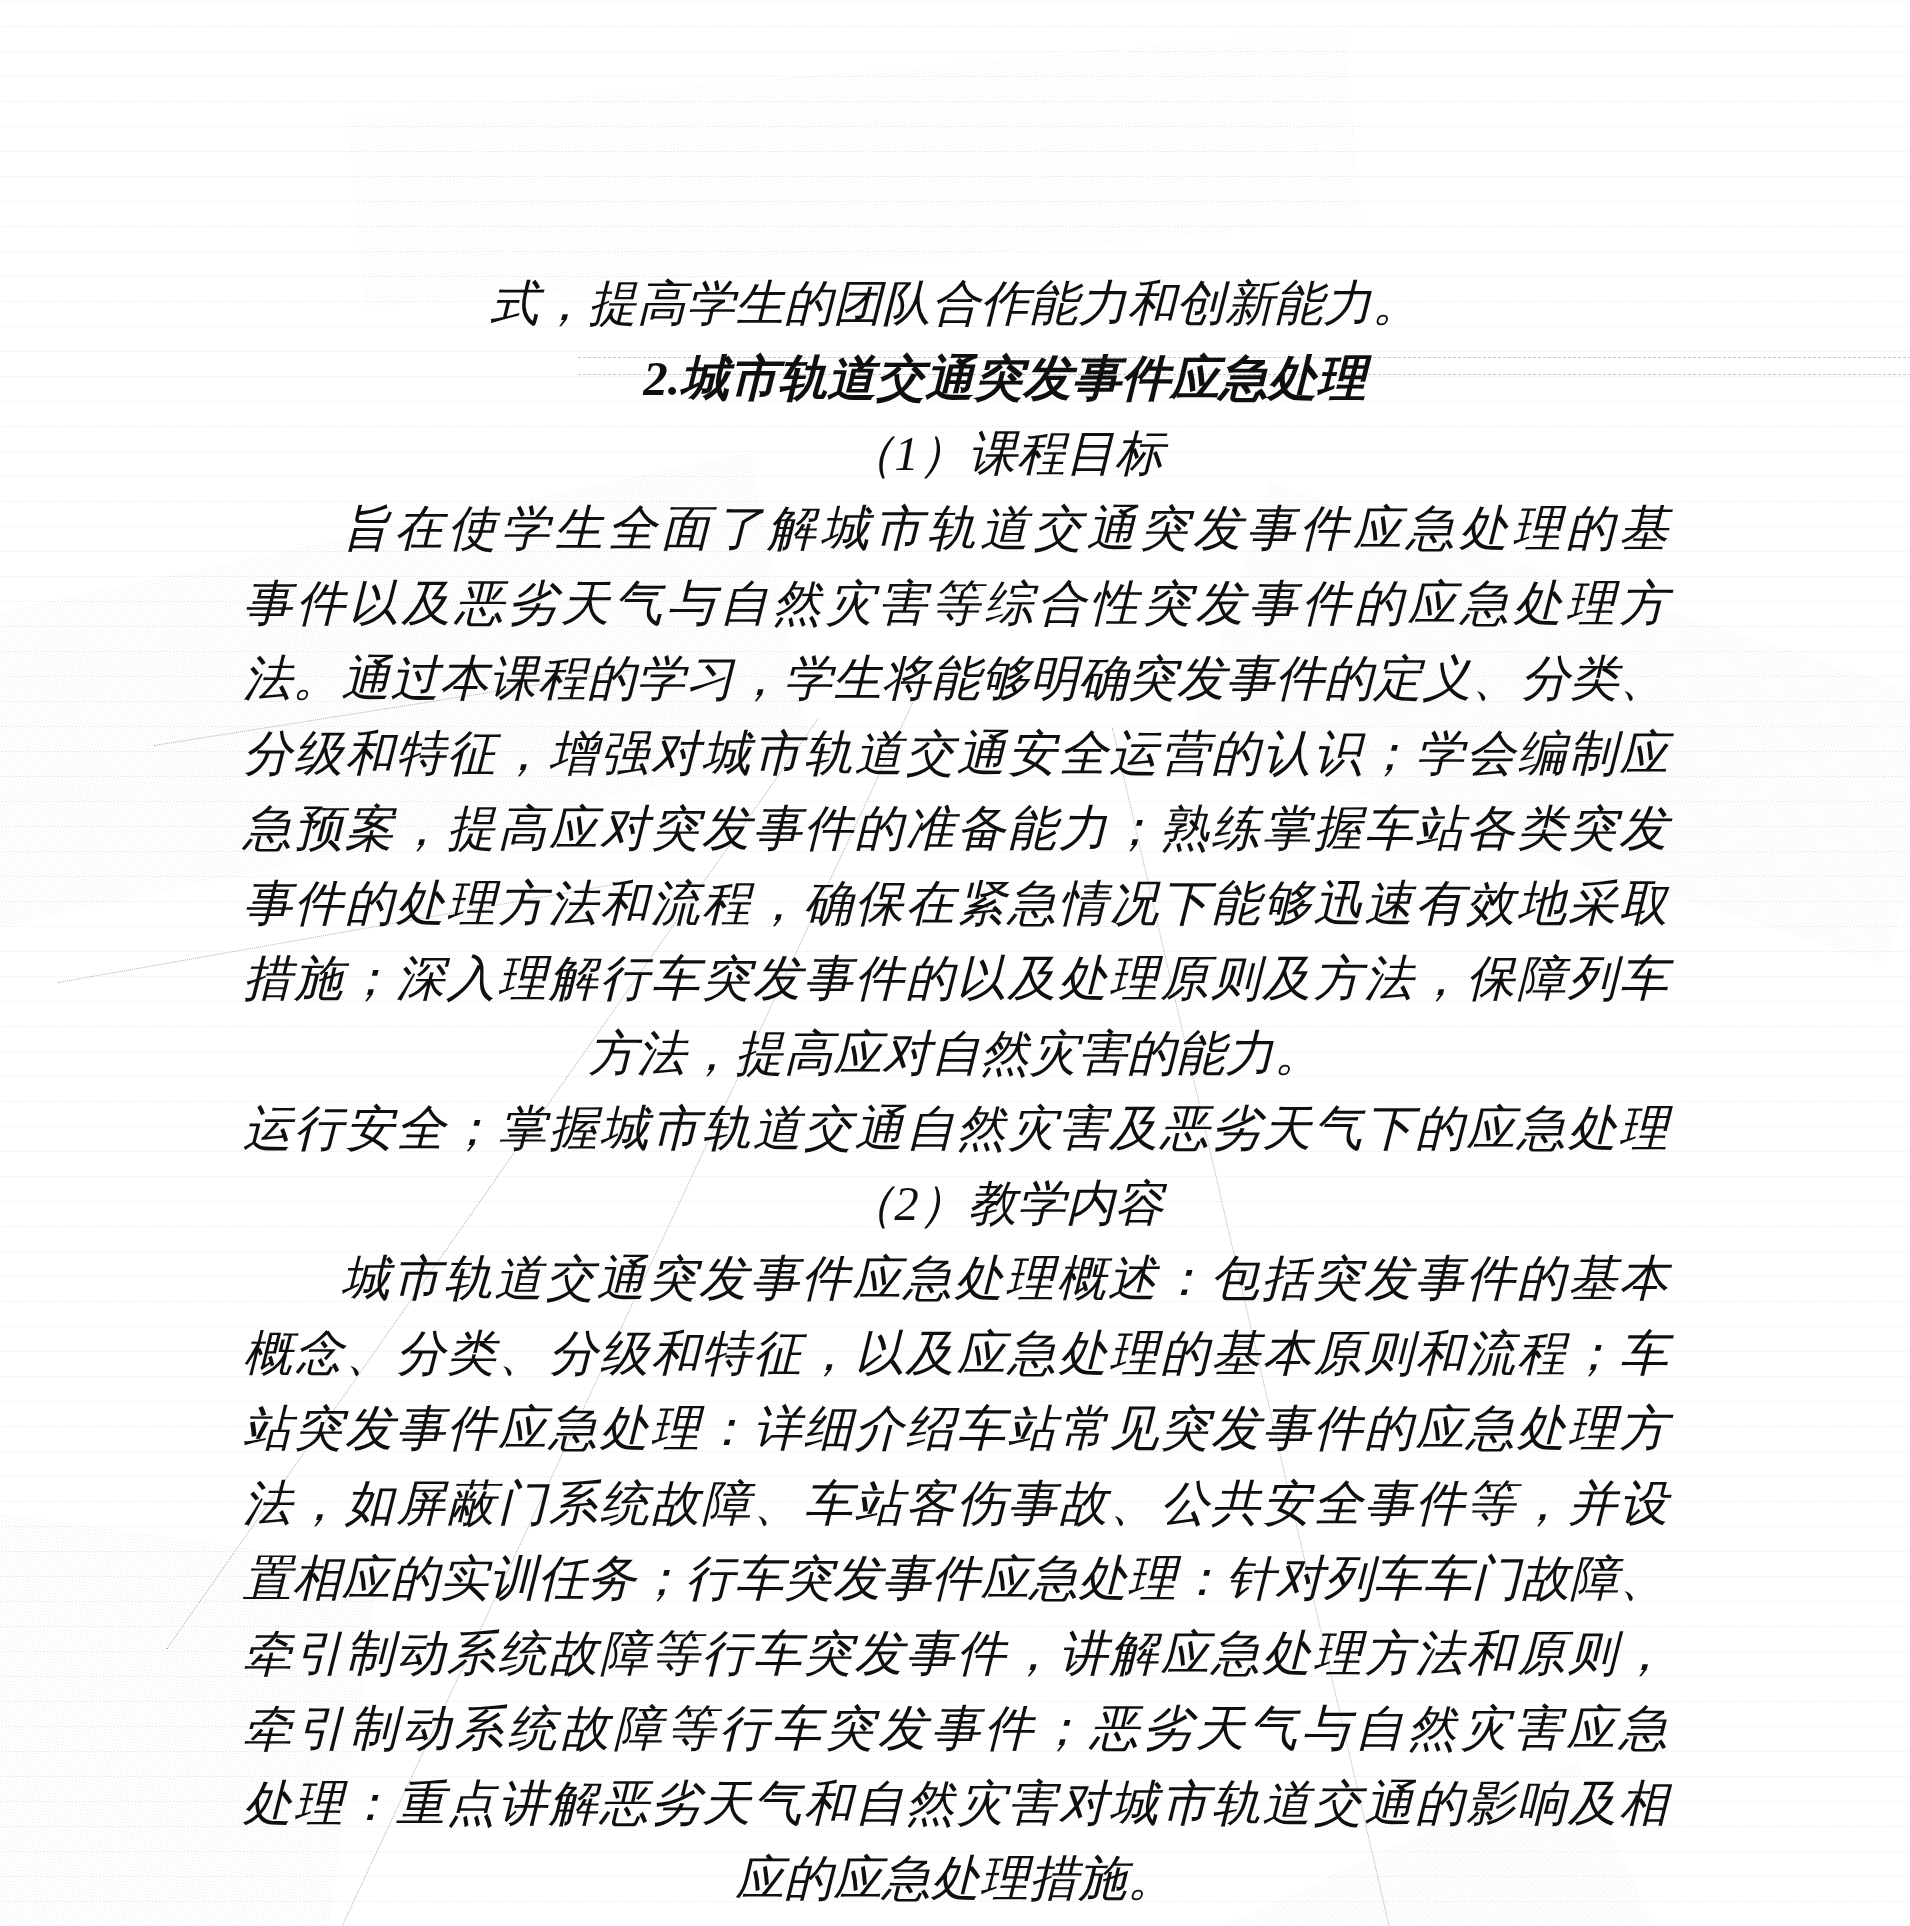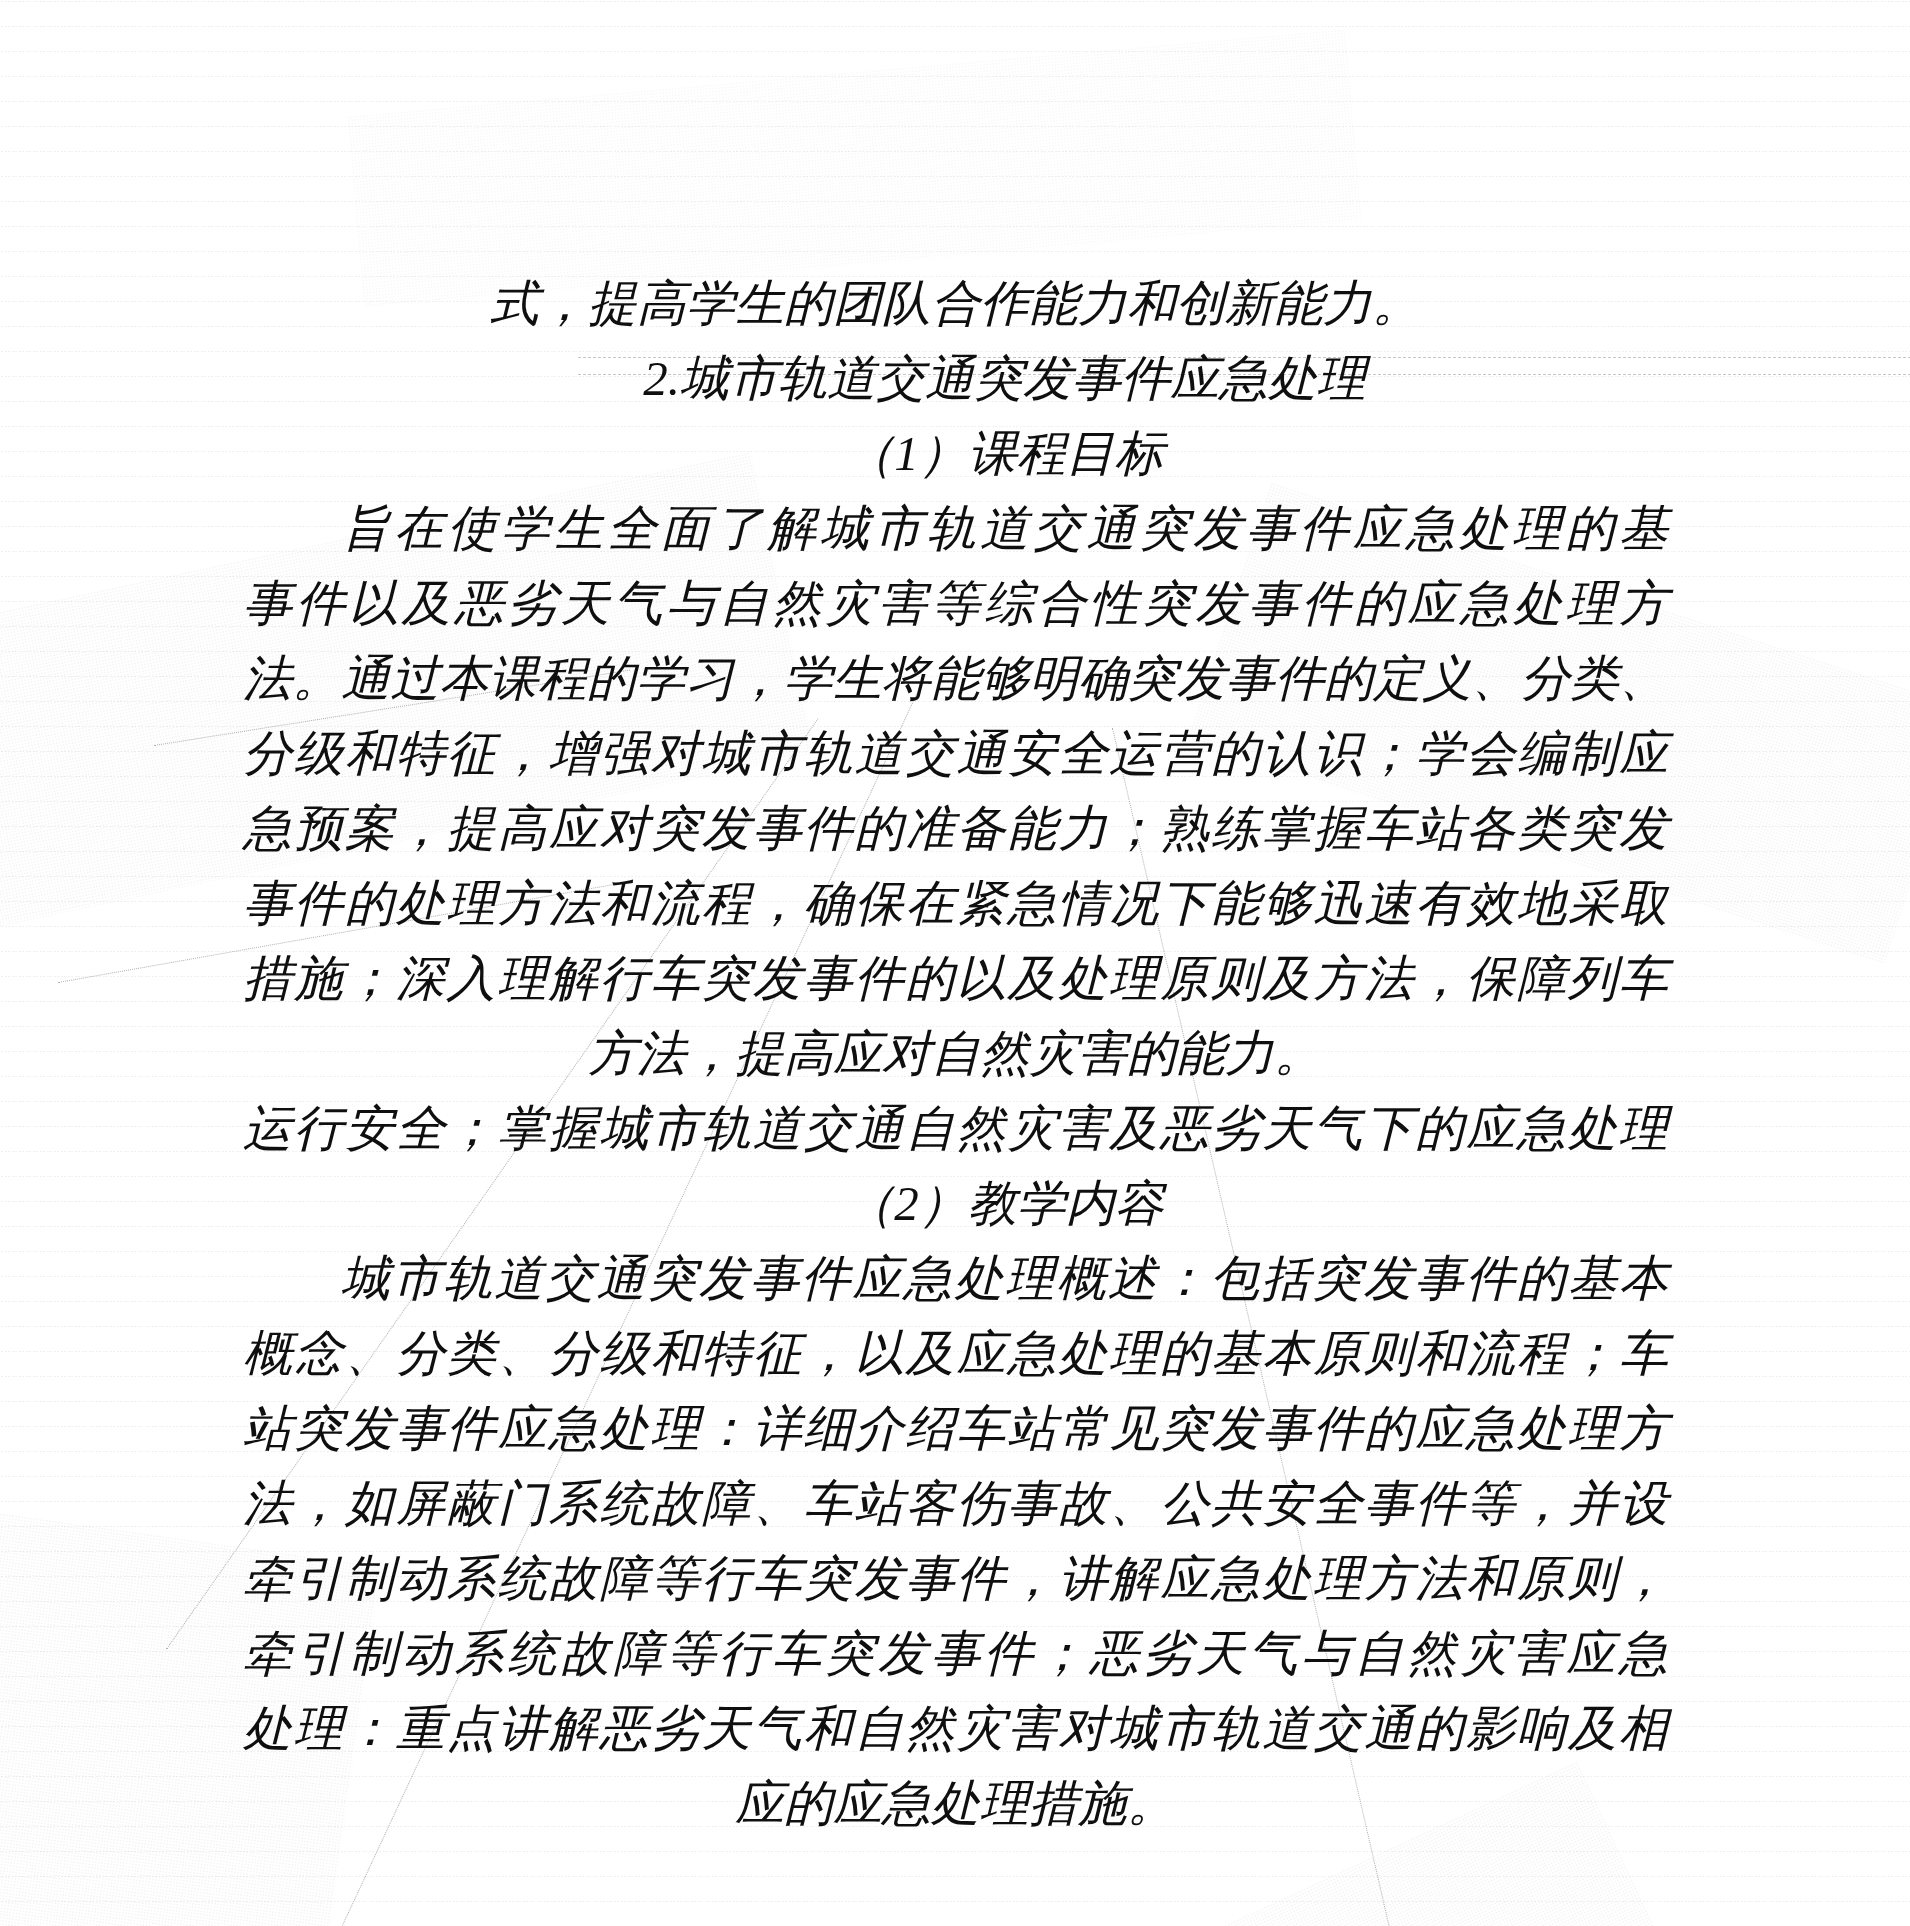--- a/index.html
+++ b/index.html
@@ -68,21 +68,21 @@
   .line {
     white-space: nowrap;
     text-align: center;
   }
   .line.j {
     text-align: justify;
     text-align-last: justify;
     text-justify: inter-character;
   }
   .line.i { text-indent: 2em; }
-  .line.b { font-weight: 400; }
+  .line.b { font-weight: 700; }
 </style>
 </head>
 <body>
 
 <div class="page">
 
   <div class="noise-rows"></div>
   <div class="halftone p1"></div>
   <div class="halftone p2"></div>
   <div class="halftone p3"></div>
@@ -109,20 +109,21 @@
       <div class="line j">急预案，提高应对突发事件的准备能力；熟练掌握车站各类突发</div>
       <div class="line j">事件的处理方法和流程，确保在紧急情况下能够迅速有效地采取</div>
       <div class="line j">措施；深入理解行车突发事件的以及处理原则及方法，保障列车</div>
       <div class="line">方法，提高应对自然灾害的能力。</div>
       <div class="line j">运行安全；掌握城市轨道交通自然灾害及恶劣天气下的应急处理</div>
       <div class="line i">（2）教学内容</div>
       <div class="line j i">城市轨道交通突发事件应急处理概述：包括突发事件的基本</div>
       <div class="line j">概念、分类、分级和特征，以及应急处理的基本原则和流程；车</div>
       <div class="line j">站突发事件应急处理：详细介绍车站常见突发事件的应急处理方</div>
       <div class="line j">法，如屏蔽门系统故障、车站客伤事故、公共安全事件等，并设</div>
+      <div class="line j">置相应的实训任务；行车突发事件应急处理：针对列车车门故障、</div>
       <div class="line j">牵引制动系统故障等行车突发事件，讲解应急处理方法和原则，</div>
       <div class="line j">牵引制动系统故障等行车突发事件；恶劣天气与自然灾害应急</div>
       <div class="line j">处理：重点讲解恶劣天气和自然灾害对城市轨道交通的影响及相</div>
       <div class="line">应的应急处理措施。</div>
     </main>
 
 </div>
 
 
 </body></html>

